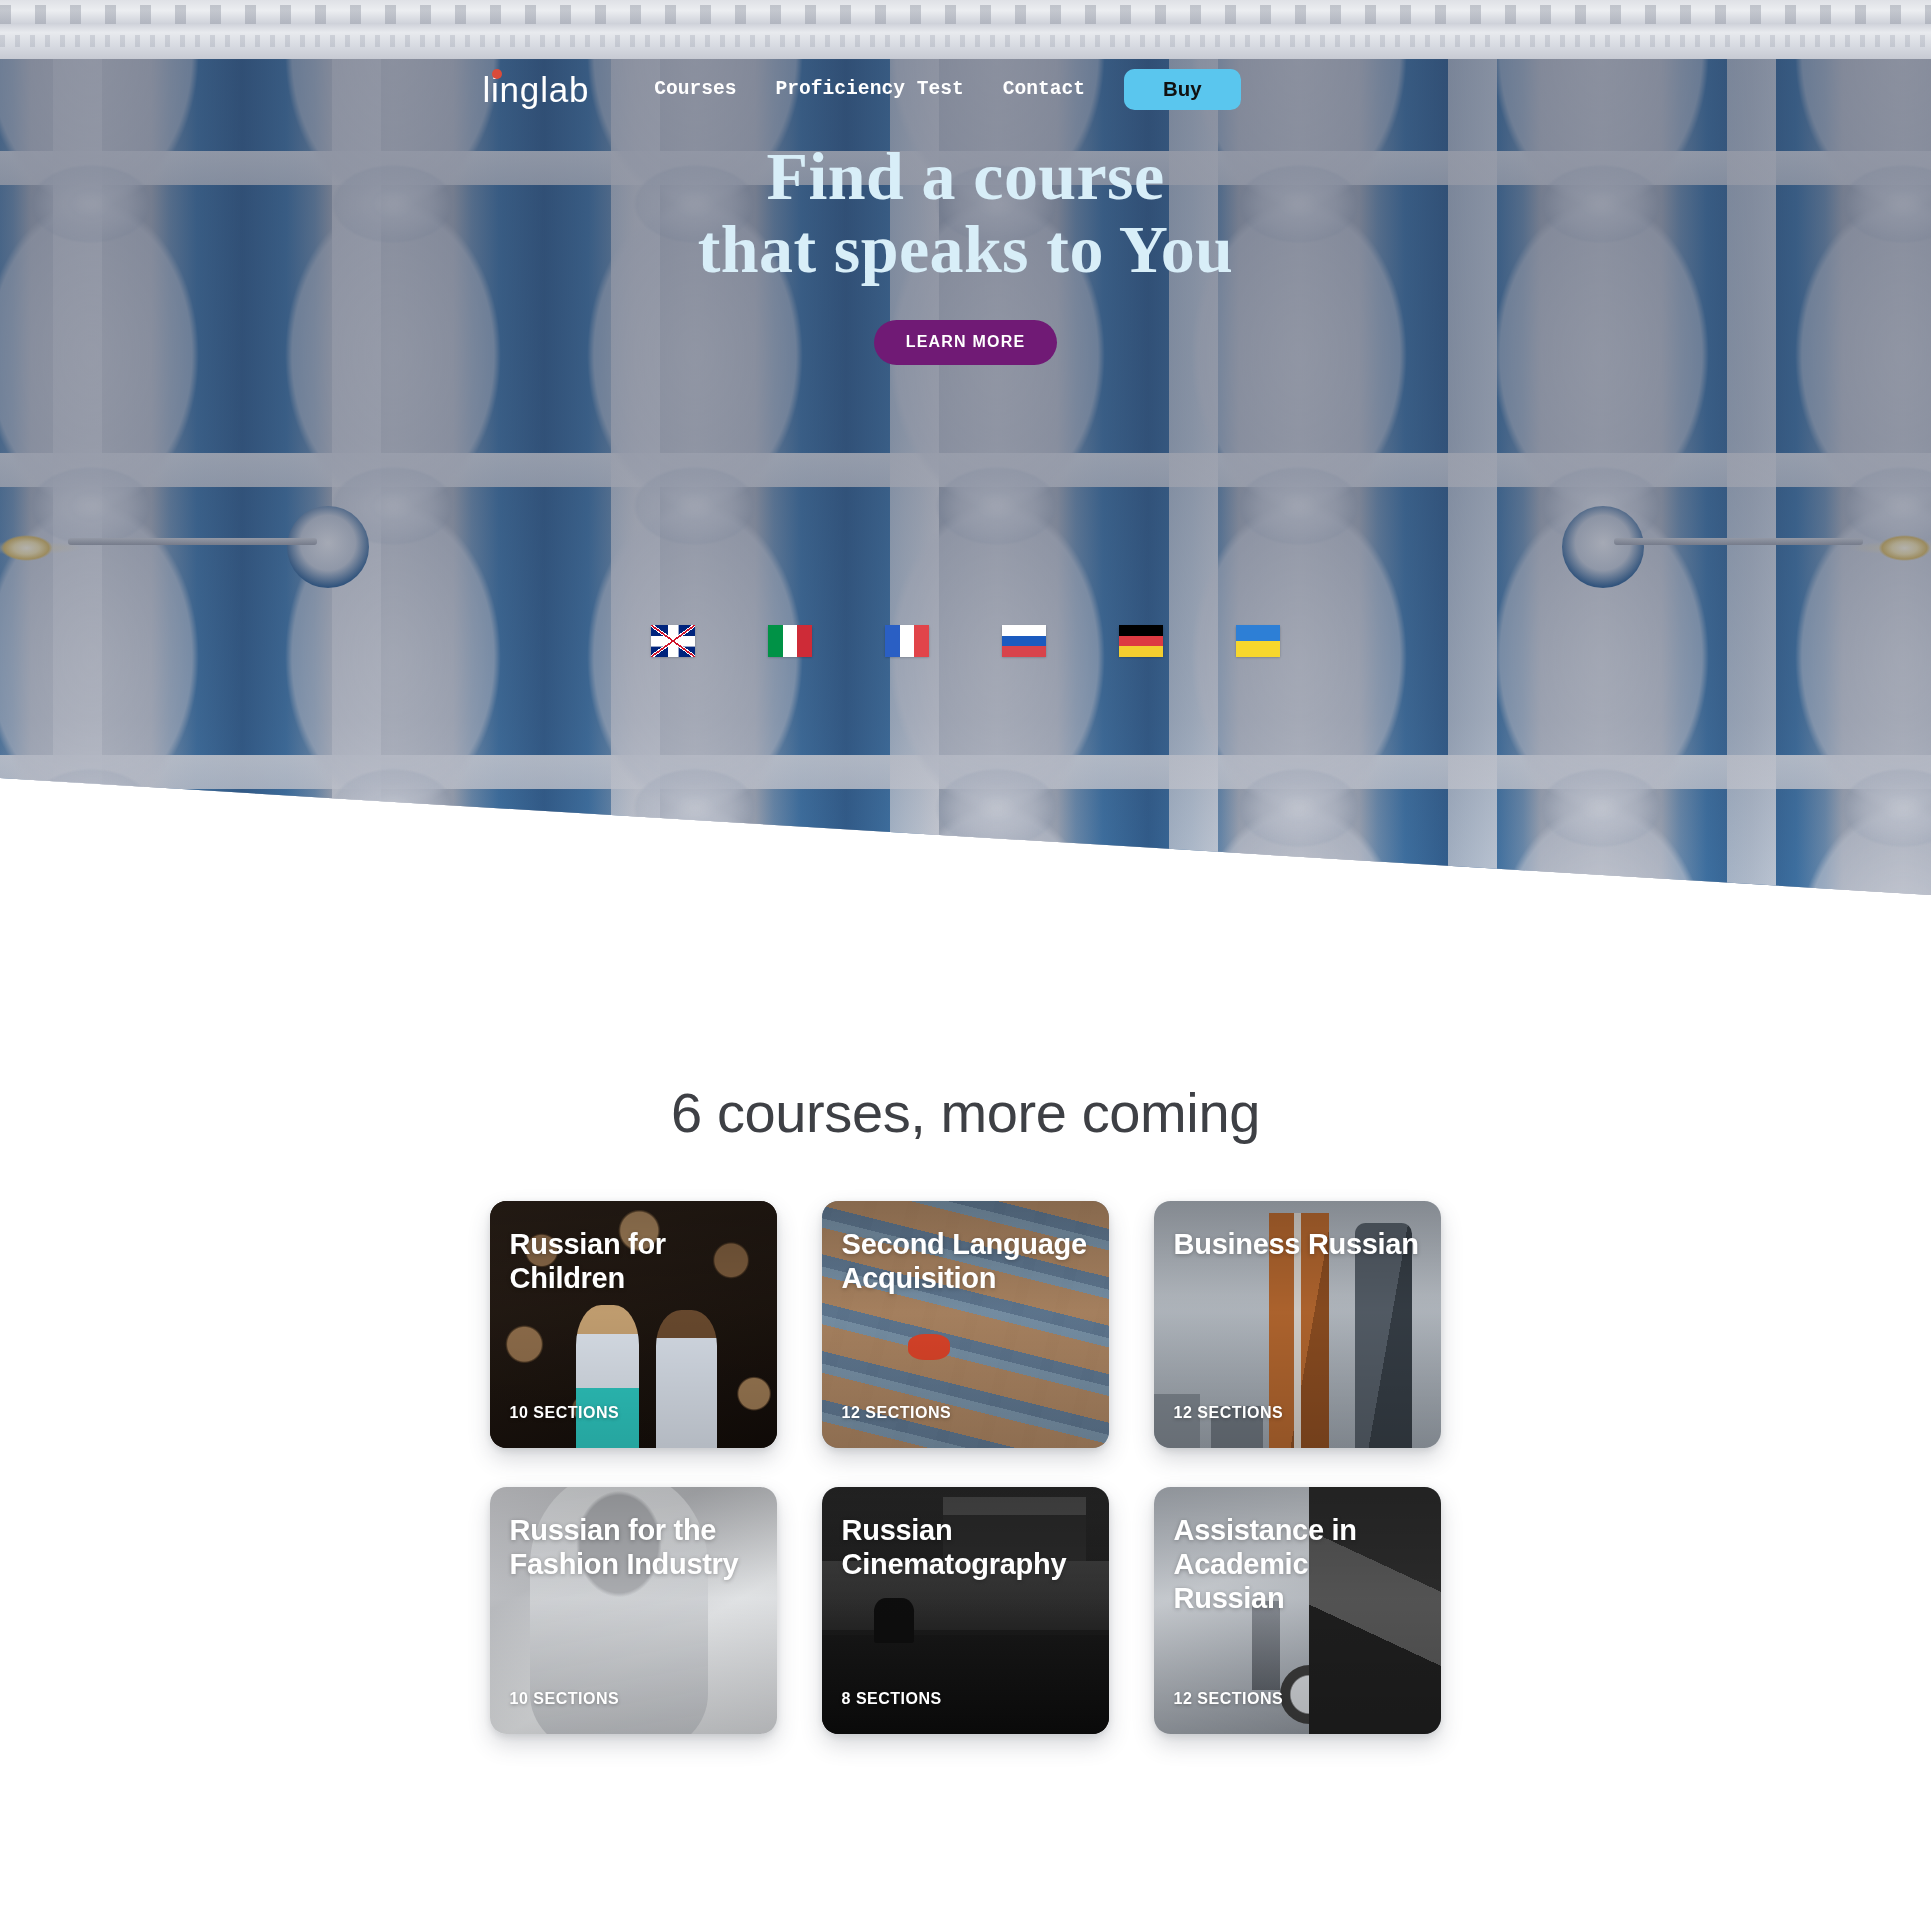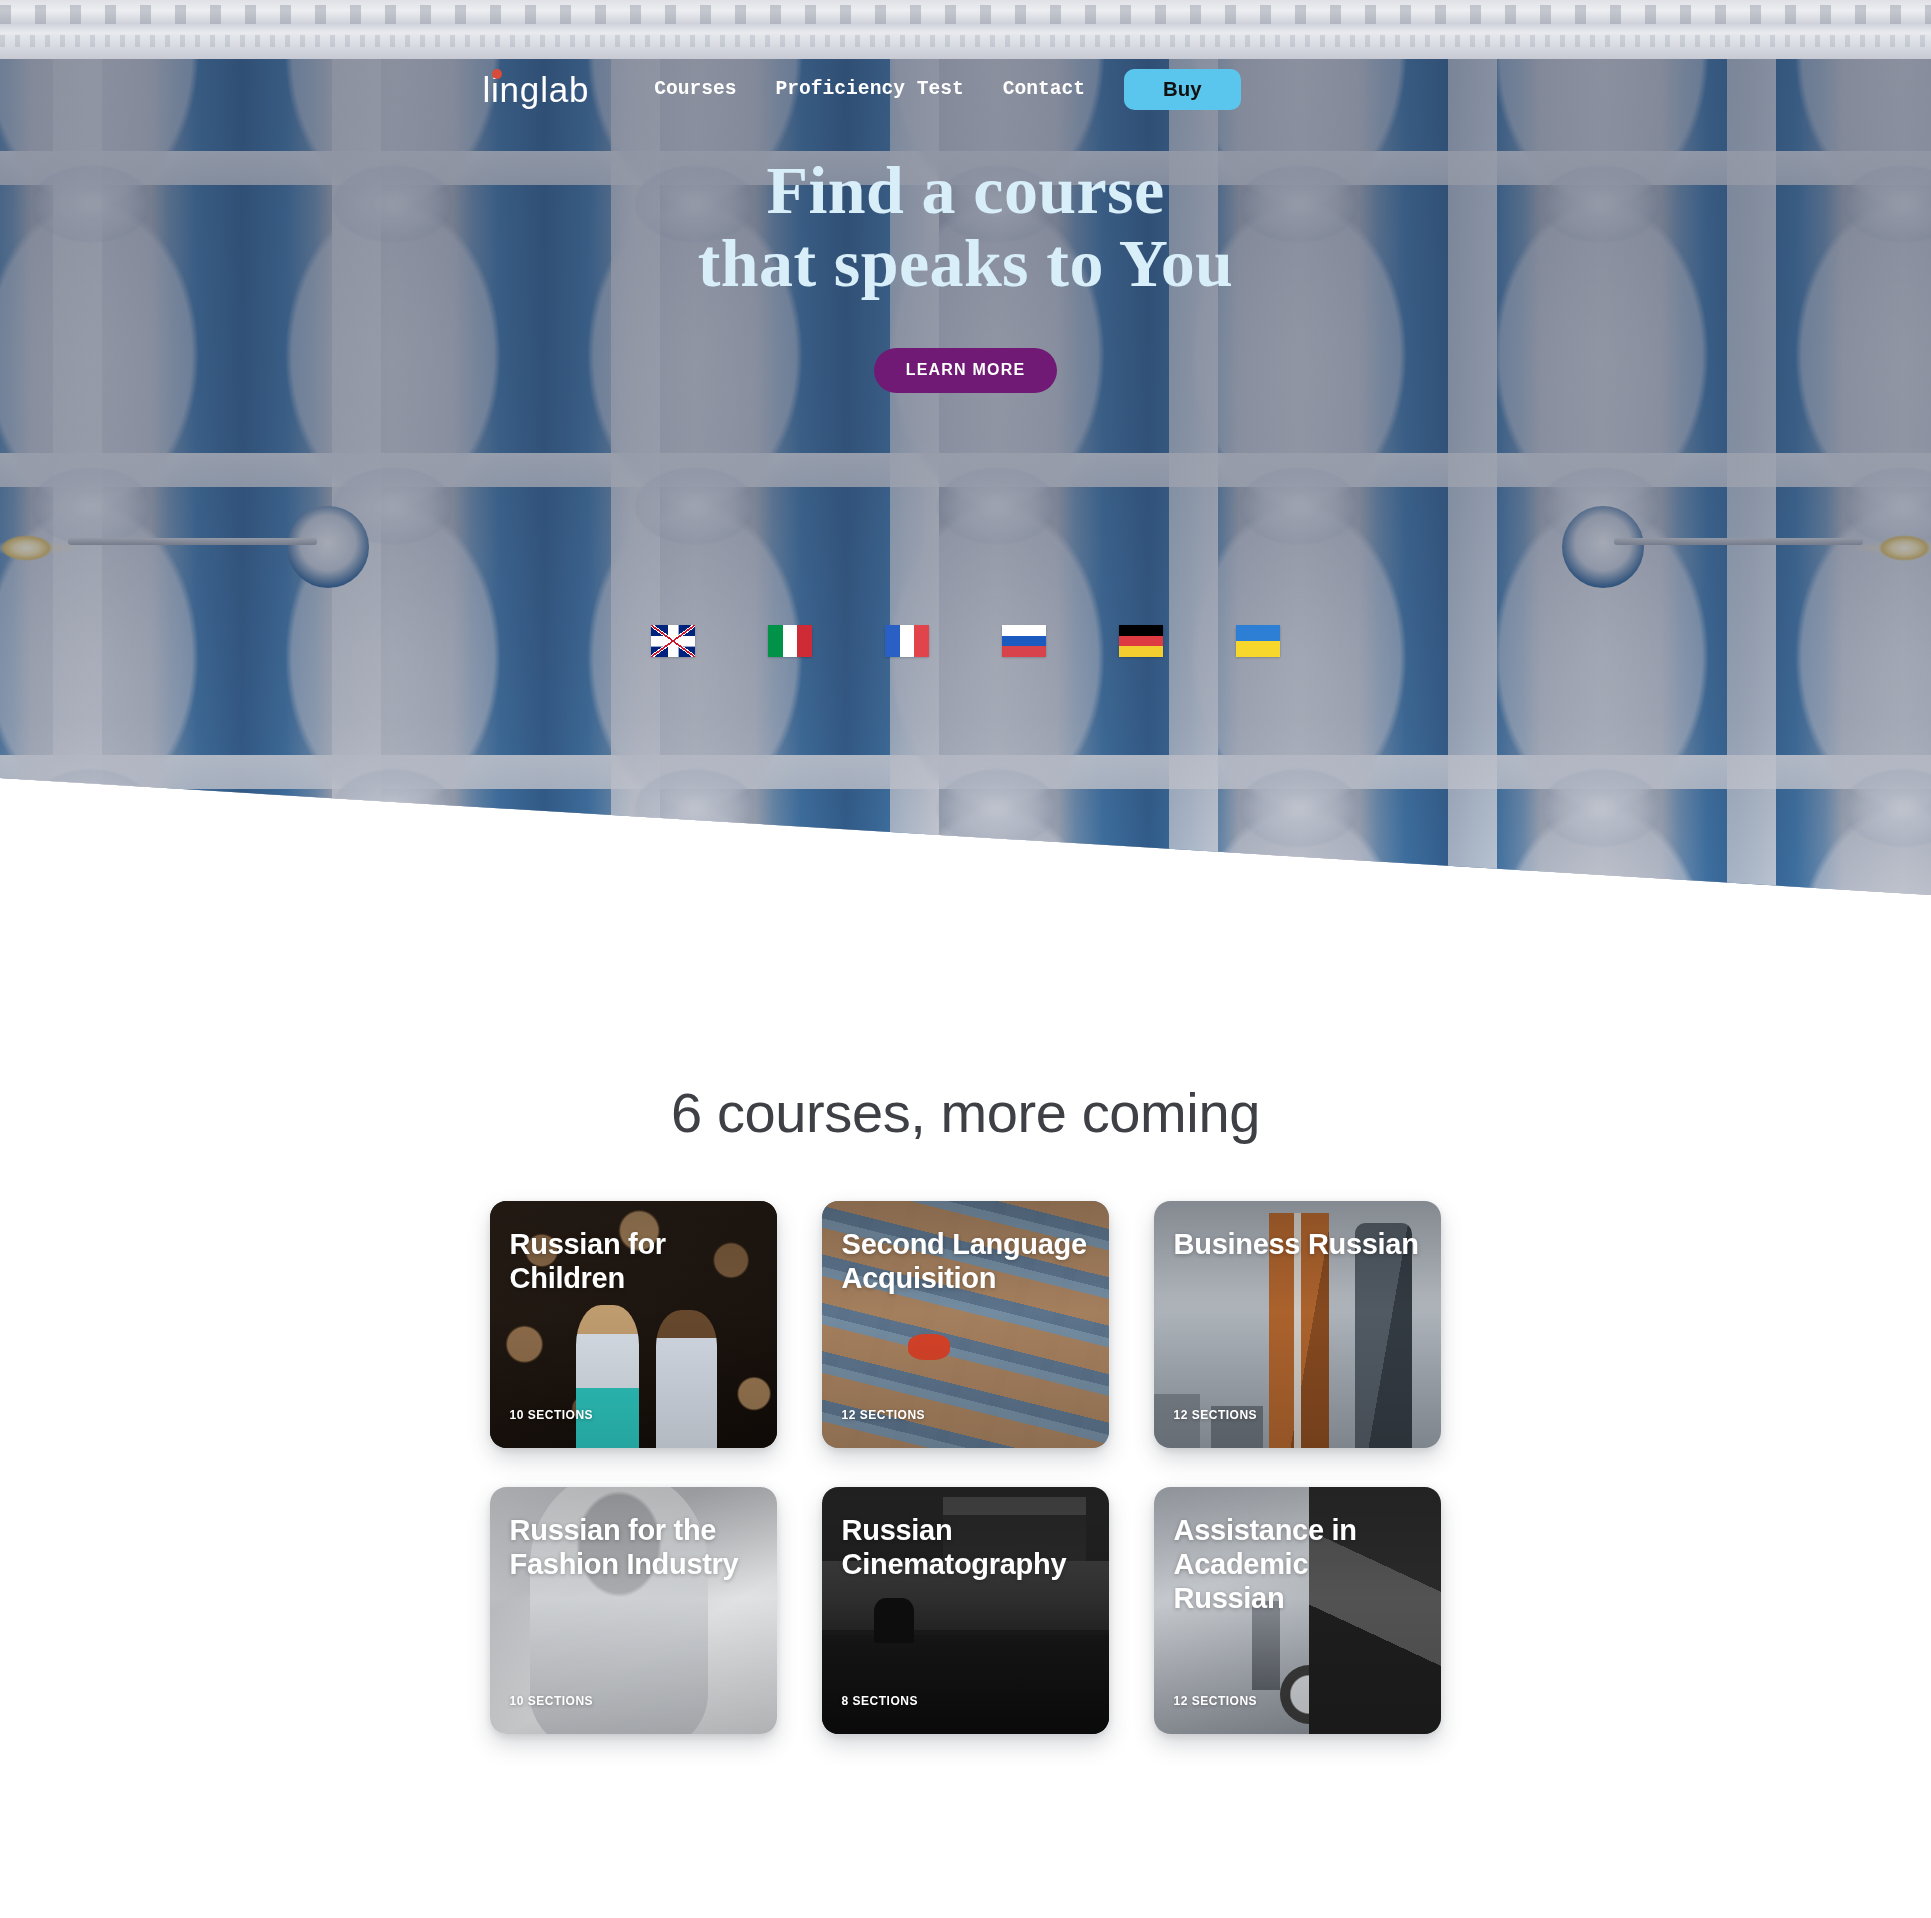--- a/index.html
+++ b/index.html
@@ -226,21 +226,21 @@
     width: 1931px;
     text-align: center;
     z-index: 25;
   }
   .hero-title {
     font-family: "Liberation Serif", serif;
     font-weight: 700;
     font-size: 68px;
     line-height: 1.08;
     color: #d8eef8;
-    margin: 14px;
+    margin: 0;
     letter-spacing: 0.4px;
   }
   .hero-sub {
     margin: 39px auto 0;
     width: 634px;
     font-size: 25px;
     line-height: 1.56;
     color: #d6e8ef;
     font-weight: 400;
   }
@@ -362,21 +362,21 @@
     line-height: 1.18;
     font-weight: 700;
     color: #ffffff;
     letter-spacing: -0.3px;
     text-shadow: 0 0.8px 4.5px rgba(0,0,0,0.28);
   }
   .card-sections {
     position: absolute;
     left: 19.6px;
     bottom: 26px;
-    font-size: 12px;
+    font-size: 16px;
     font-weight: 700;
     letter-spacing: 0.5px;
     color: #ffffff;
     text-shadow: 0 0.8px 3.8px rgba(0,0,0,0.30);
   }
 
   
   .img-logs {
     background-color: #1a120c;
     background-image:

